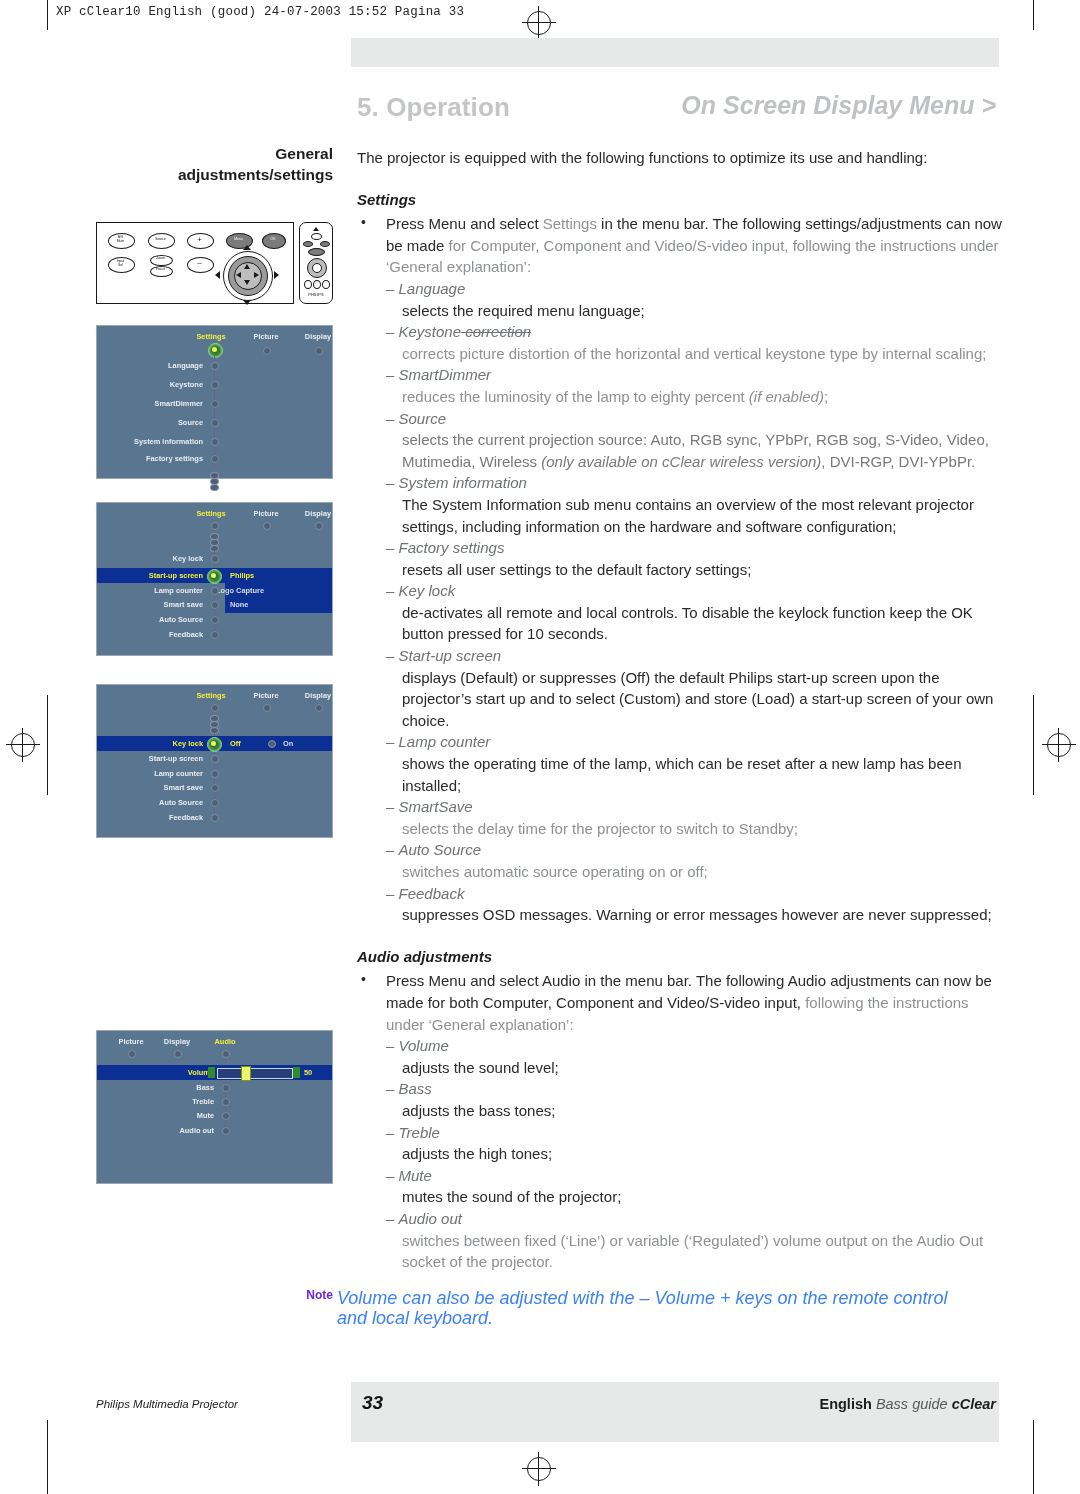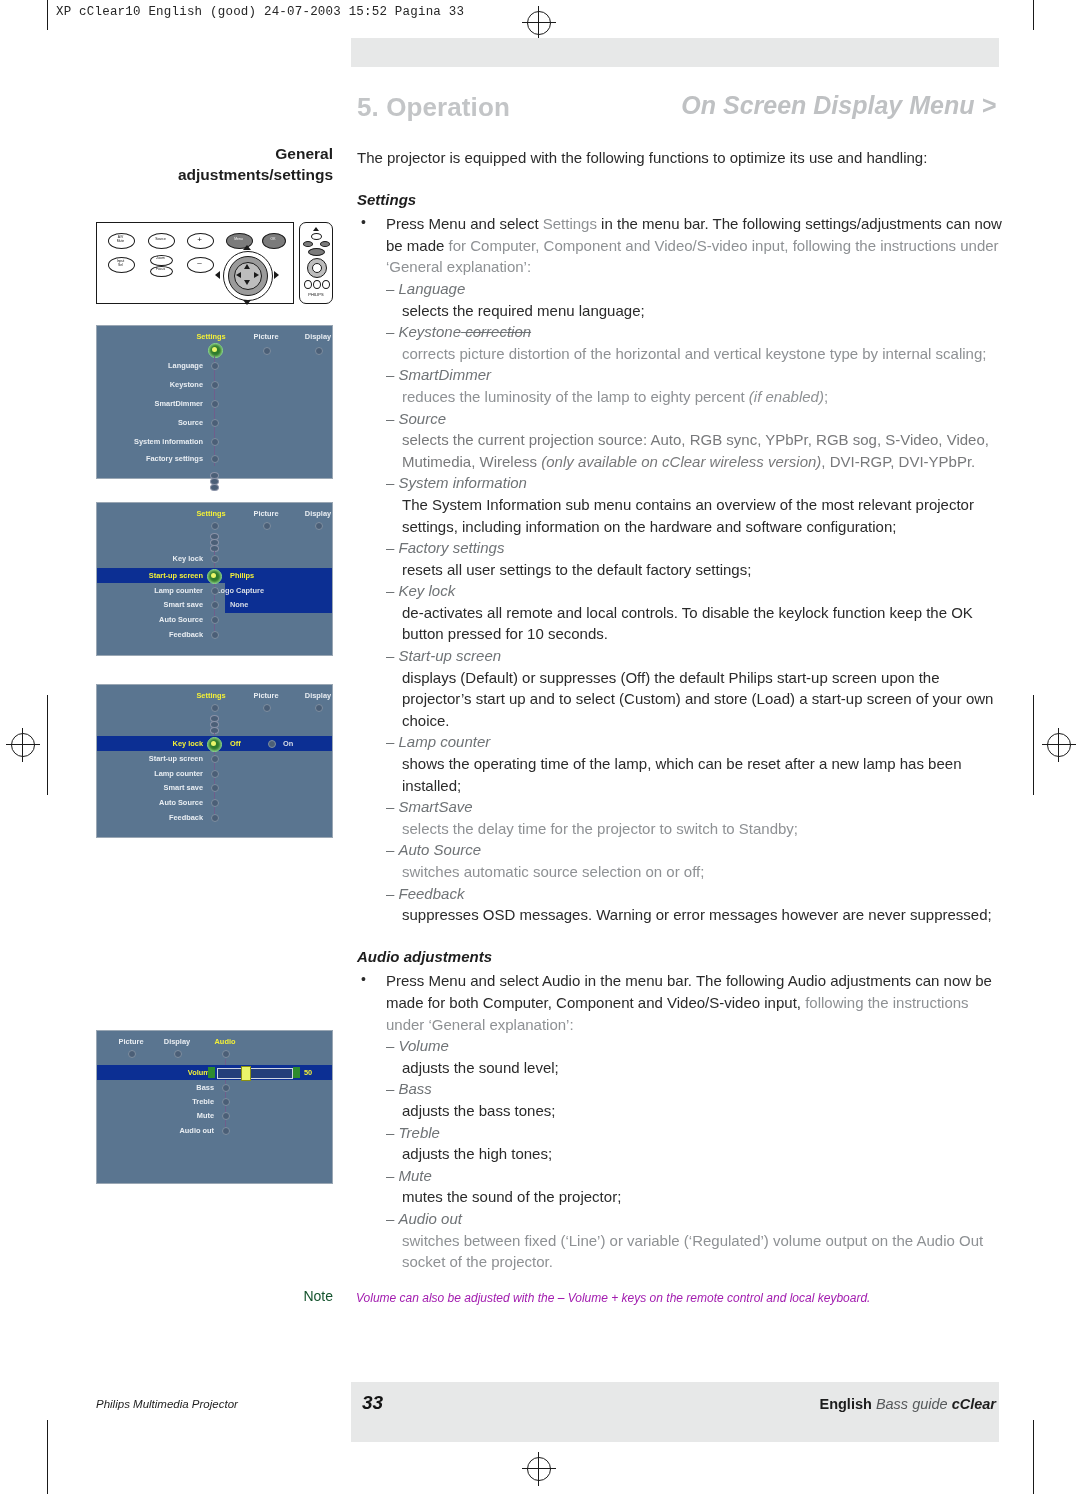--- a/index.html
+++ b/index.html
@@ -66,22 +66,22 @@
   .bullet::before{content:"\2022";position:absolute;left:4px;top:-1px;font-size:14px;color:#2a2a2a;}
   .term{padding-left:29px;font-style:italic;color:#6f7376;}
   .term .dash{font-style:normal;}
   .desc{padding-left:45px;}
   .g{color:#8e9194;}
   .gg{color:#78797b;}
   .strike{text-decoration:line-through;}
   .ital{font-style:italic;}
 
   
-  .note-lbl{position:absolute;left:100px;top:1288px;width:233px;text-align:right;font-size:14px;font-weight:normal;color:#14532d;}
-  .note-txt{position:absolute;left:356px;top:1288px;width:645px;font-size:12px;font-style:italic;color:#a21caf;line-height:20px;}
+  .note-lbl{position:absolute;left:100px;top:1288px;width:233px;text-align:right;font-size:12px;font-weight:bold;color:#6d28d9;}
+  .note-txt{position:absolute;left:337px;top:1288px;width:645px;font-size:18px;font-style:italic;color:#3b82f6;line-height:20px;}
 
   
   .f-left{position:absolute;left:96px;top:1398px;font-size:11.5px;font-style:italic;color:#1d1d1d;white-space:nowrap;}
   .f-page{position:absolute;left:362px;top:1392px;font-size:19px;font-weight:bold;font-style:italic;color:#141414;}
   .f-right{position:absolute;right:84px;top:1396px;font-size:14.5px;color:#1d1d1d;white-space:nowrap;}
   .f-right .b{font-weight:bold;}
   .f-right .i{font-style:italic;color:#55585a;}
   .f-right .c{font-weight:bold;font-style:italic;text-align:right;}
 </style>
 </head>
@@ -315,21 +315,21 @@
   <p class="term"><span class="dash">– </span><span>Start-up screen</span></p>
   <p class="desc">displays (Default) or suppresses (Off) the default Philips start-up screen upon the projector’s start up and to select (Custom) and store (Load) a start-up screen of your own choice.</p>
 
   <p class="term"><span class="dash">– </span><span>Lamp counter</span></p>
   <p class="desc">shows the operating time of the lamp, which can be reset after a new lamp has been installed;</p>
 
   <p class="term"><span class="dash">– </span><span>SmartSave</span></p>
   <p class="desc g">selects the delay time for the projector to switch to Standby;</p>
 
   <p class="term"><span class="dash">– </span><span>Auto Source</span></p>
-  <p class="desc g">switches automatic source selection on or off;</p>
+  <p class="desc g">switches automatic source operating on or off;</p>
 
   <p class="term"><span class="dash">– </span><span>Feedback</span></p>
   <p class="desc">suppresses OSD messages. Warning or error messages however are never suppressed;</p>
 
   <p class="sec-h">Audio adjustments</p>
   <p class="bullet"><span>Press Menu and select Audio in the menu bar.  The following Audio adjustments can now be made for both Computer, Component and Video/S-video input, </span><span class="g">following the instructions under ‘General explanation’:</span></p>
 
   <p class="term"><span class="dash">– </span><span>Volume</span></p>
   <p class="desc">adjusts the sound level;</p>
 

